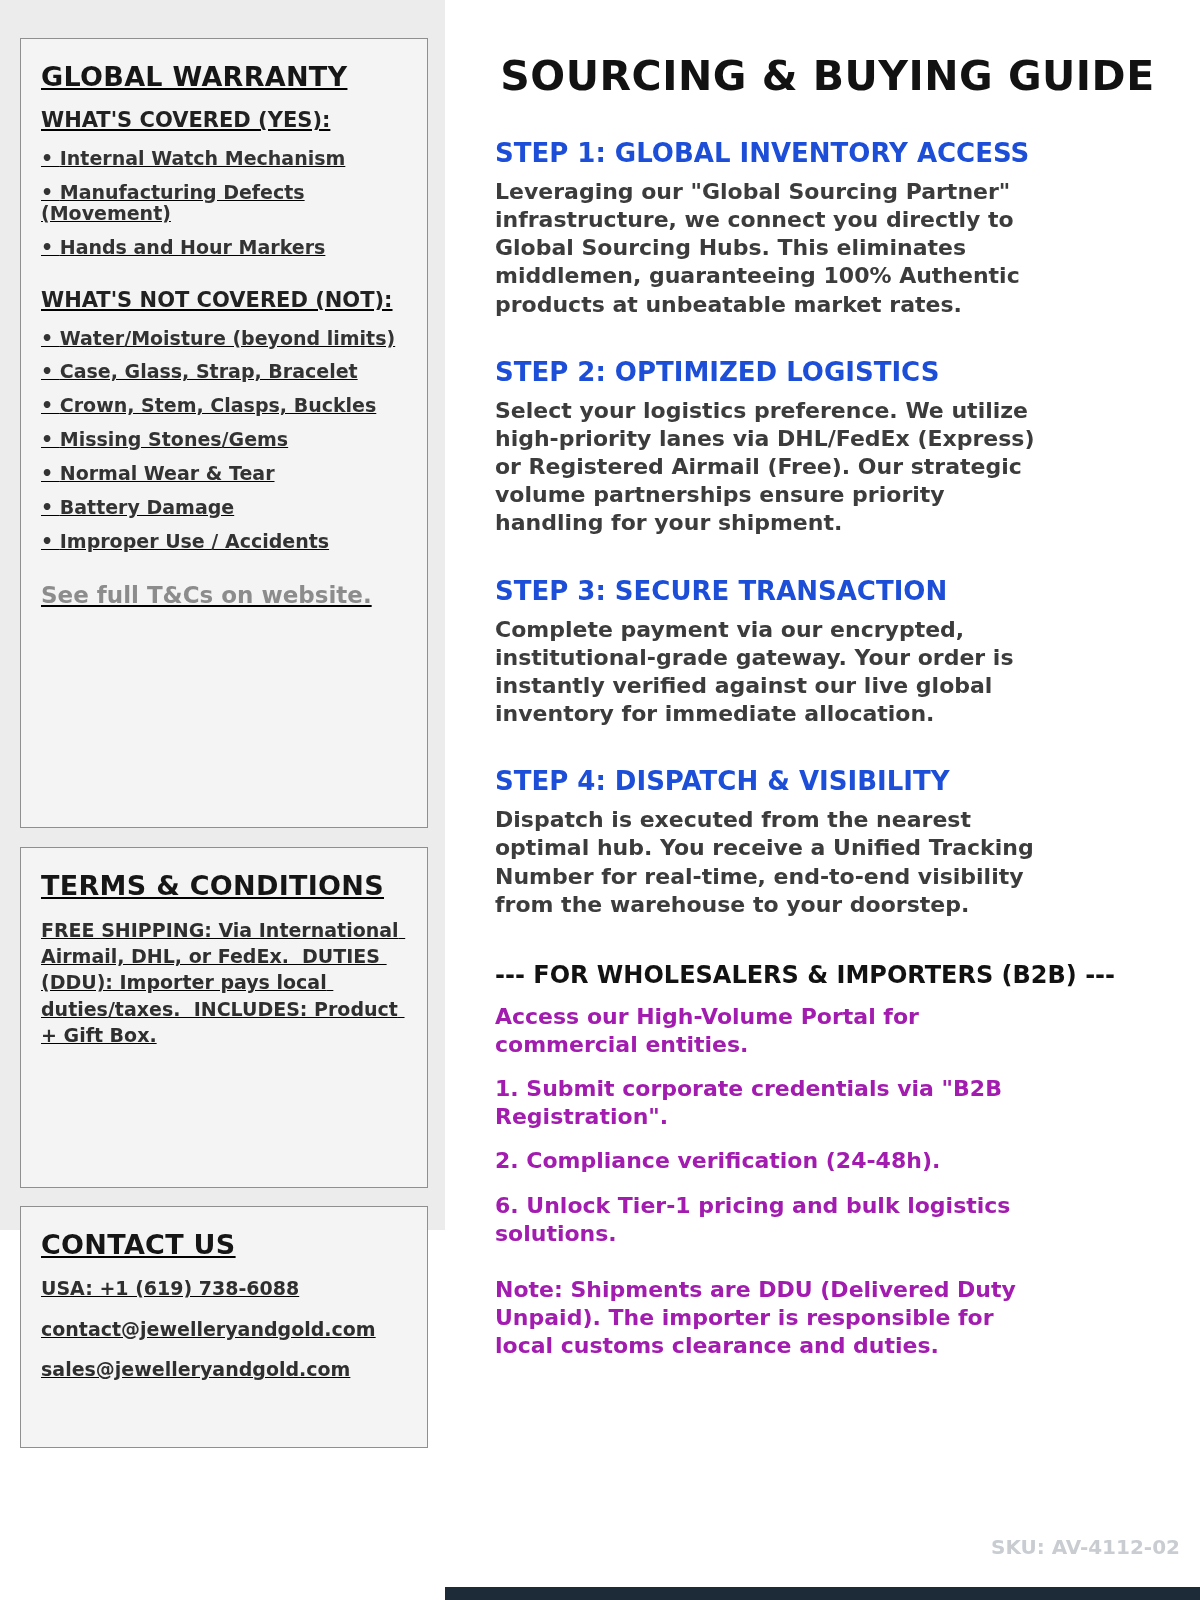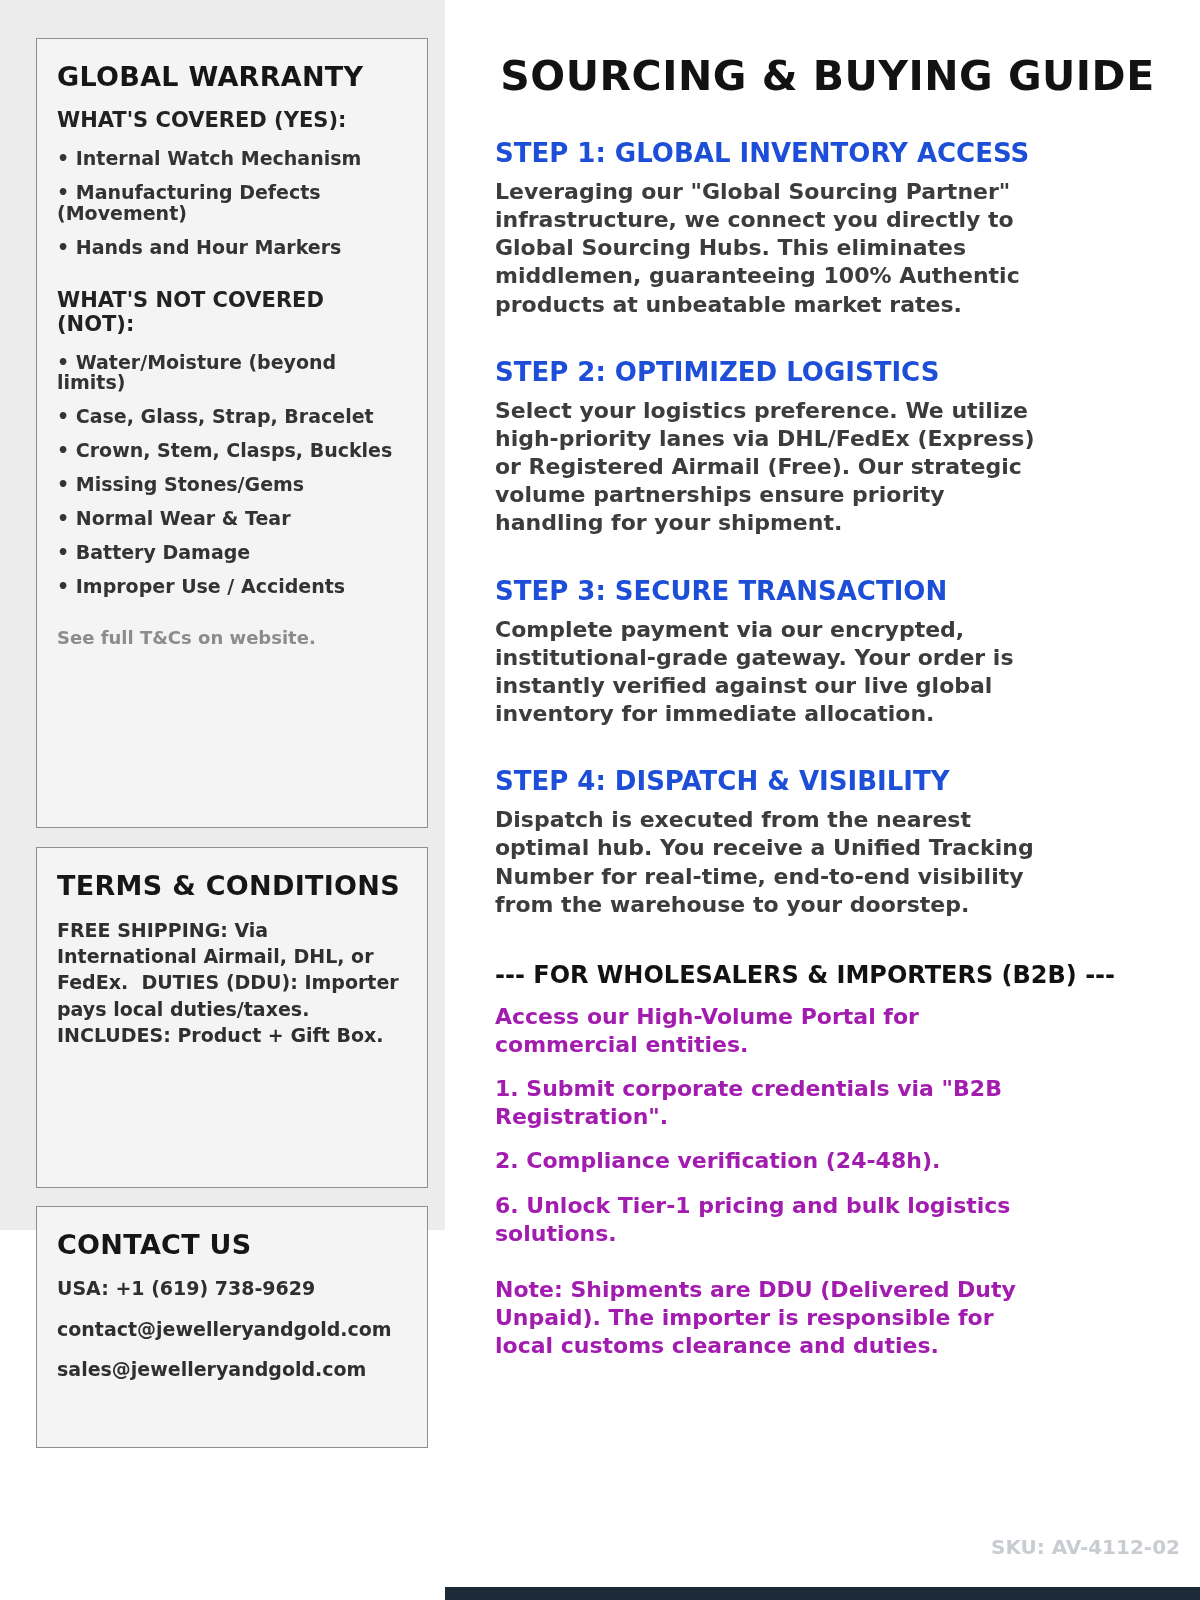--- a/index.html
+++ b/index.html
@@ -12,21 +12,22 @@
     display: flex;
     overflow: hidden;
   }
 
   
   .sidebar {
     width: 445px;
     min-width: 445px;
     height: 1230px;
     background: #ececec;
-    padding: 38px 17px 0 36px;
+    padding: 38px 17px 0 20px;
+    text-decoration: underline;
   }
   .panel {
     background: #f4f4f4;
     border: 1px solid #8f8f8f;
     padding: 22px 20px;
   }
   .panel-warranty { height: 790px; margin-bottom: 19px; }
   .panel-terms    { height: 341px; margin-bottom: 18px; }
   .panel-contact  { height: 242px; }
 
@@ -51,21 +52,21 @@
   .panel li {
     font-size: 19px;
     font-weight: bold;
     color: #333333;
     margin-bottom: 13px;
     line-height: 1.1;
   }
   .panel li::before { content: "• "; }
   .footnote {
     margin: 26px 0 0 0;
-    font-size: 18px;
+    font-size: 23px;
     font-weight: bold;
     color: #8c8c8c;
   }
   .panel p.body-text {
     margin: 0;
     font-size: 19px;
     font-weight: bold;
     color: #2f2f2f;
     line-height: 1.38;
     white-space: pre-wrap;
@@ -167,21 +168,21 @@
     <p class="footnote">See full T&amp;Cs on website.</p>
   </section>
 
   <section class="panel panel-terms">
     <h2>TERMS &amp; CONDITIONS</h2>
     <p class="body-text">FREE SHIPPING: Via International Airmail, DHL, or FedEx.  DUTIES (DDU): Importer pays local duties/taxes.  INCLUDES: Product + Gift Box.</p>
   </section>
 
   <section class="panel panel-contact">
     <h2>CONTACT US</h2>
-    <p class="contact-line">USA: +1 (619) 738-9629</p>
+    <p class="contact-line">USA: +1 (619) 738-6088</p>
     <p class="contact-line">contact@jewelleryandgold.com</p>
     <p class="contact-line">sales@jewelleryandgold.com</p>
   </section>
 
 </aside>
 
 <main class="main">
 
   <h1>SOURCING &amp; BUYING GUIDE</h1>
 

